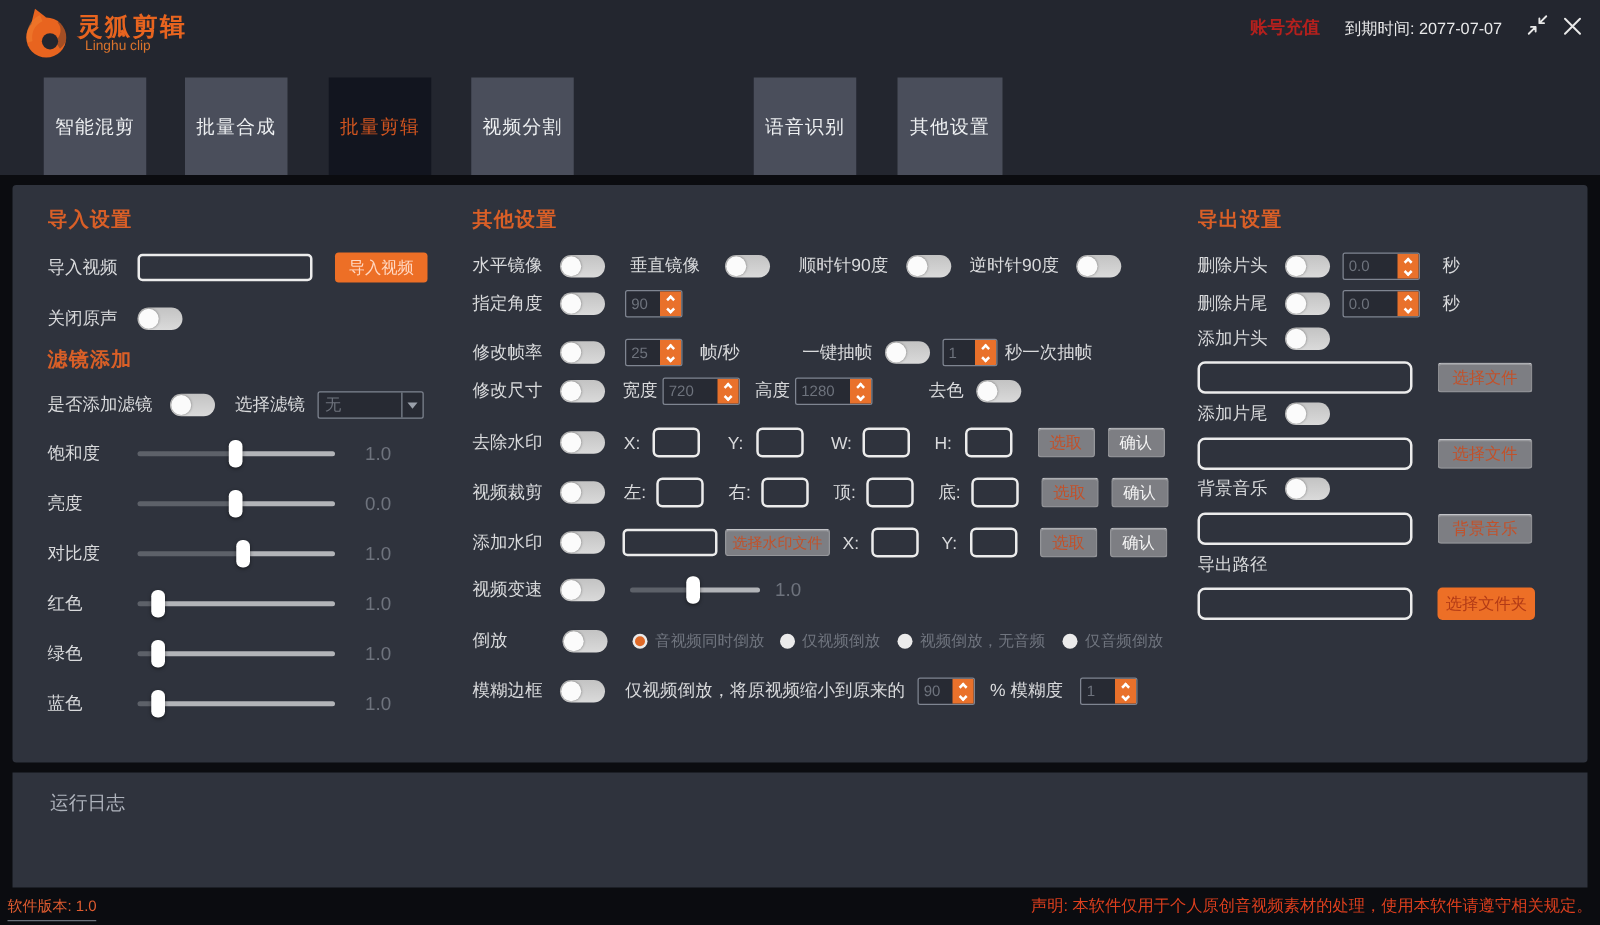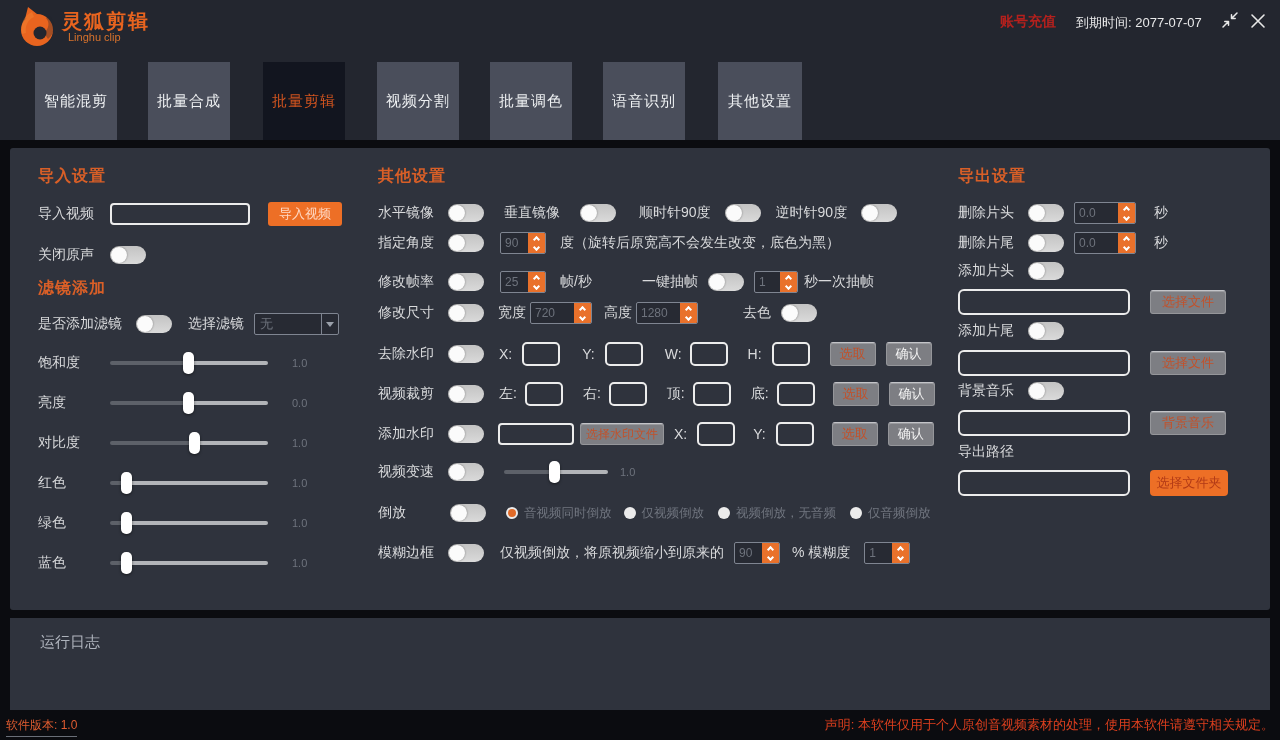--- a/index.html
+++ b/index.html
@@ -25,21 +25,21 @@
          letter-spacing:1px; white-space:nowrap; }
   .tab.active { background:#12151f; color:#d0541f; }
   
   .main-panel { position:absolute; left:10px; top:148px; width:1260px; height:462px; background:#2f333d; border-radius:3px; }
   .log-panel  { position:absolute; left:10px; top:618px; width:1260px; height:92px; background:#2f333d; border-radius:0; }
   .log-title  { position:absolute; left:30px; top:15px; font-size:15px; color:#aeb3bc; }
   .heading { position:absolute; color:#d95f27; font-size:16px; font-weight:bold; letter-spacing:1px; white-space:nowrap; }
   .col { position:absolute; top:0; }
   .row { position:absolute; display:flex; align-items:center; height:24px; white-space:nowrap; }
   .lbl { color:#d9dadc; font-size:14px; flex:none; }
-  .gval { color:#6e737d; font-size:11px; flex:none; }
+  .gval { color:#6e737d; font-size:15px; flex:none; }
   
   .toggle { width:36px; height:18px; border-radius:9px; background:linear-gradient(#c3c3c3,#dadada);
             position:relative; flex:none; }
   .toggle::after { content:""; position:absolute; left:1px; top:1px; width:16px; height:16px;
             border-radius:50%; background:#fbfbfb; box-shadow:0 0 2px rgba(0,0,0,.45); }
   
   .spin { display:flex; align-items:stretch; width:46px; height:22px; border:1px solid #7f8591;
           border-radius:2px; background:#272a33; flex:none; overflow:hidden; }
   .spin .val { flex:1; color:#6e737d; font-size:12px; display:flex; align-items:center; padding-left:4px; }
   .spin .btns { width:17px; background:#e9712b; display:flex; flex-direction:column;
@@ -109,21 +109,20 @@
   <div class="win-icon close-pos">
     <svg width="20" height="20" viewBox="0 0 20 20">
         <path d="M4 4 L16 16 M16 4 L4 16" stroke="#e8e8e8" stroke-width="1.6" stroke-linecap="round"></path>
       </svg>
   </div>
 
   <div class="tab" style="left:35px">智能混剪</div>
   <div class="tab" style="left:148px">批量合成</div>
   <div class="tab active" style="left:263px">批量剪辑</div>
   <div class="tab" style="left:377px">视频分割</div>
-  <div class="tab" style="left:490px">批量调色</div>
   <div class="tab" style="left:603px">语音识别</div>
   <div class="tab" style="left:718px;width:84px">其他设置</div>
 </div>
 
 <div class="main-panel">
 
   <div class="col" style="left:28px; width:330px; height:462px">
     <div class="heading" style="left:0;top:18px">导入设置</div>
 
     <div class="row" style="left:0;top:54px">
@@ -212,21 +211,20 @@
     <div class="row" style="left:0;top:83px">
       <span class="lbl">指定角度</span>
       <span class="toggle" style="margin-left:14px"></span>
       <span class="spin" style="margin-left:16px">
         <span class="val">90</span>
         <span class="btns">
             <i class="chev up"></i>
             <i class="chev down"></i>
           </span>
       </span>
-      <span class="lbl" style="margin-left:14px">度（旋转后原宽高不会发生改变，底色为黑）</span>
     </div>
 
     <div class="row" style="left:0;top:122px">
       <span class="lbl">修改帧率</span>
       <span class="toggle" style="margin-left:14px"></span>
       <span class="spin" style="margin-left:16px">
         <span class="val">25</span>
         <span class="btns">
             <i class="chev up"></i>
             <i class="chev down"></i>

